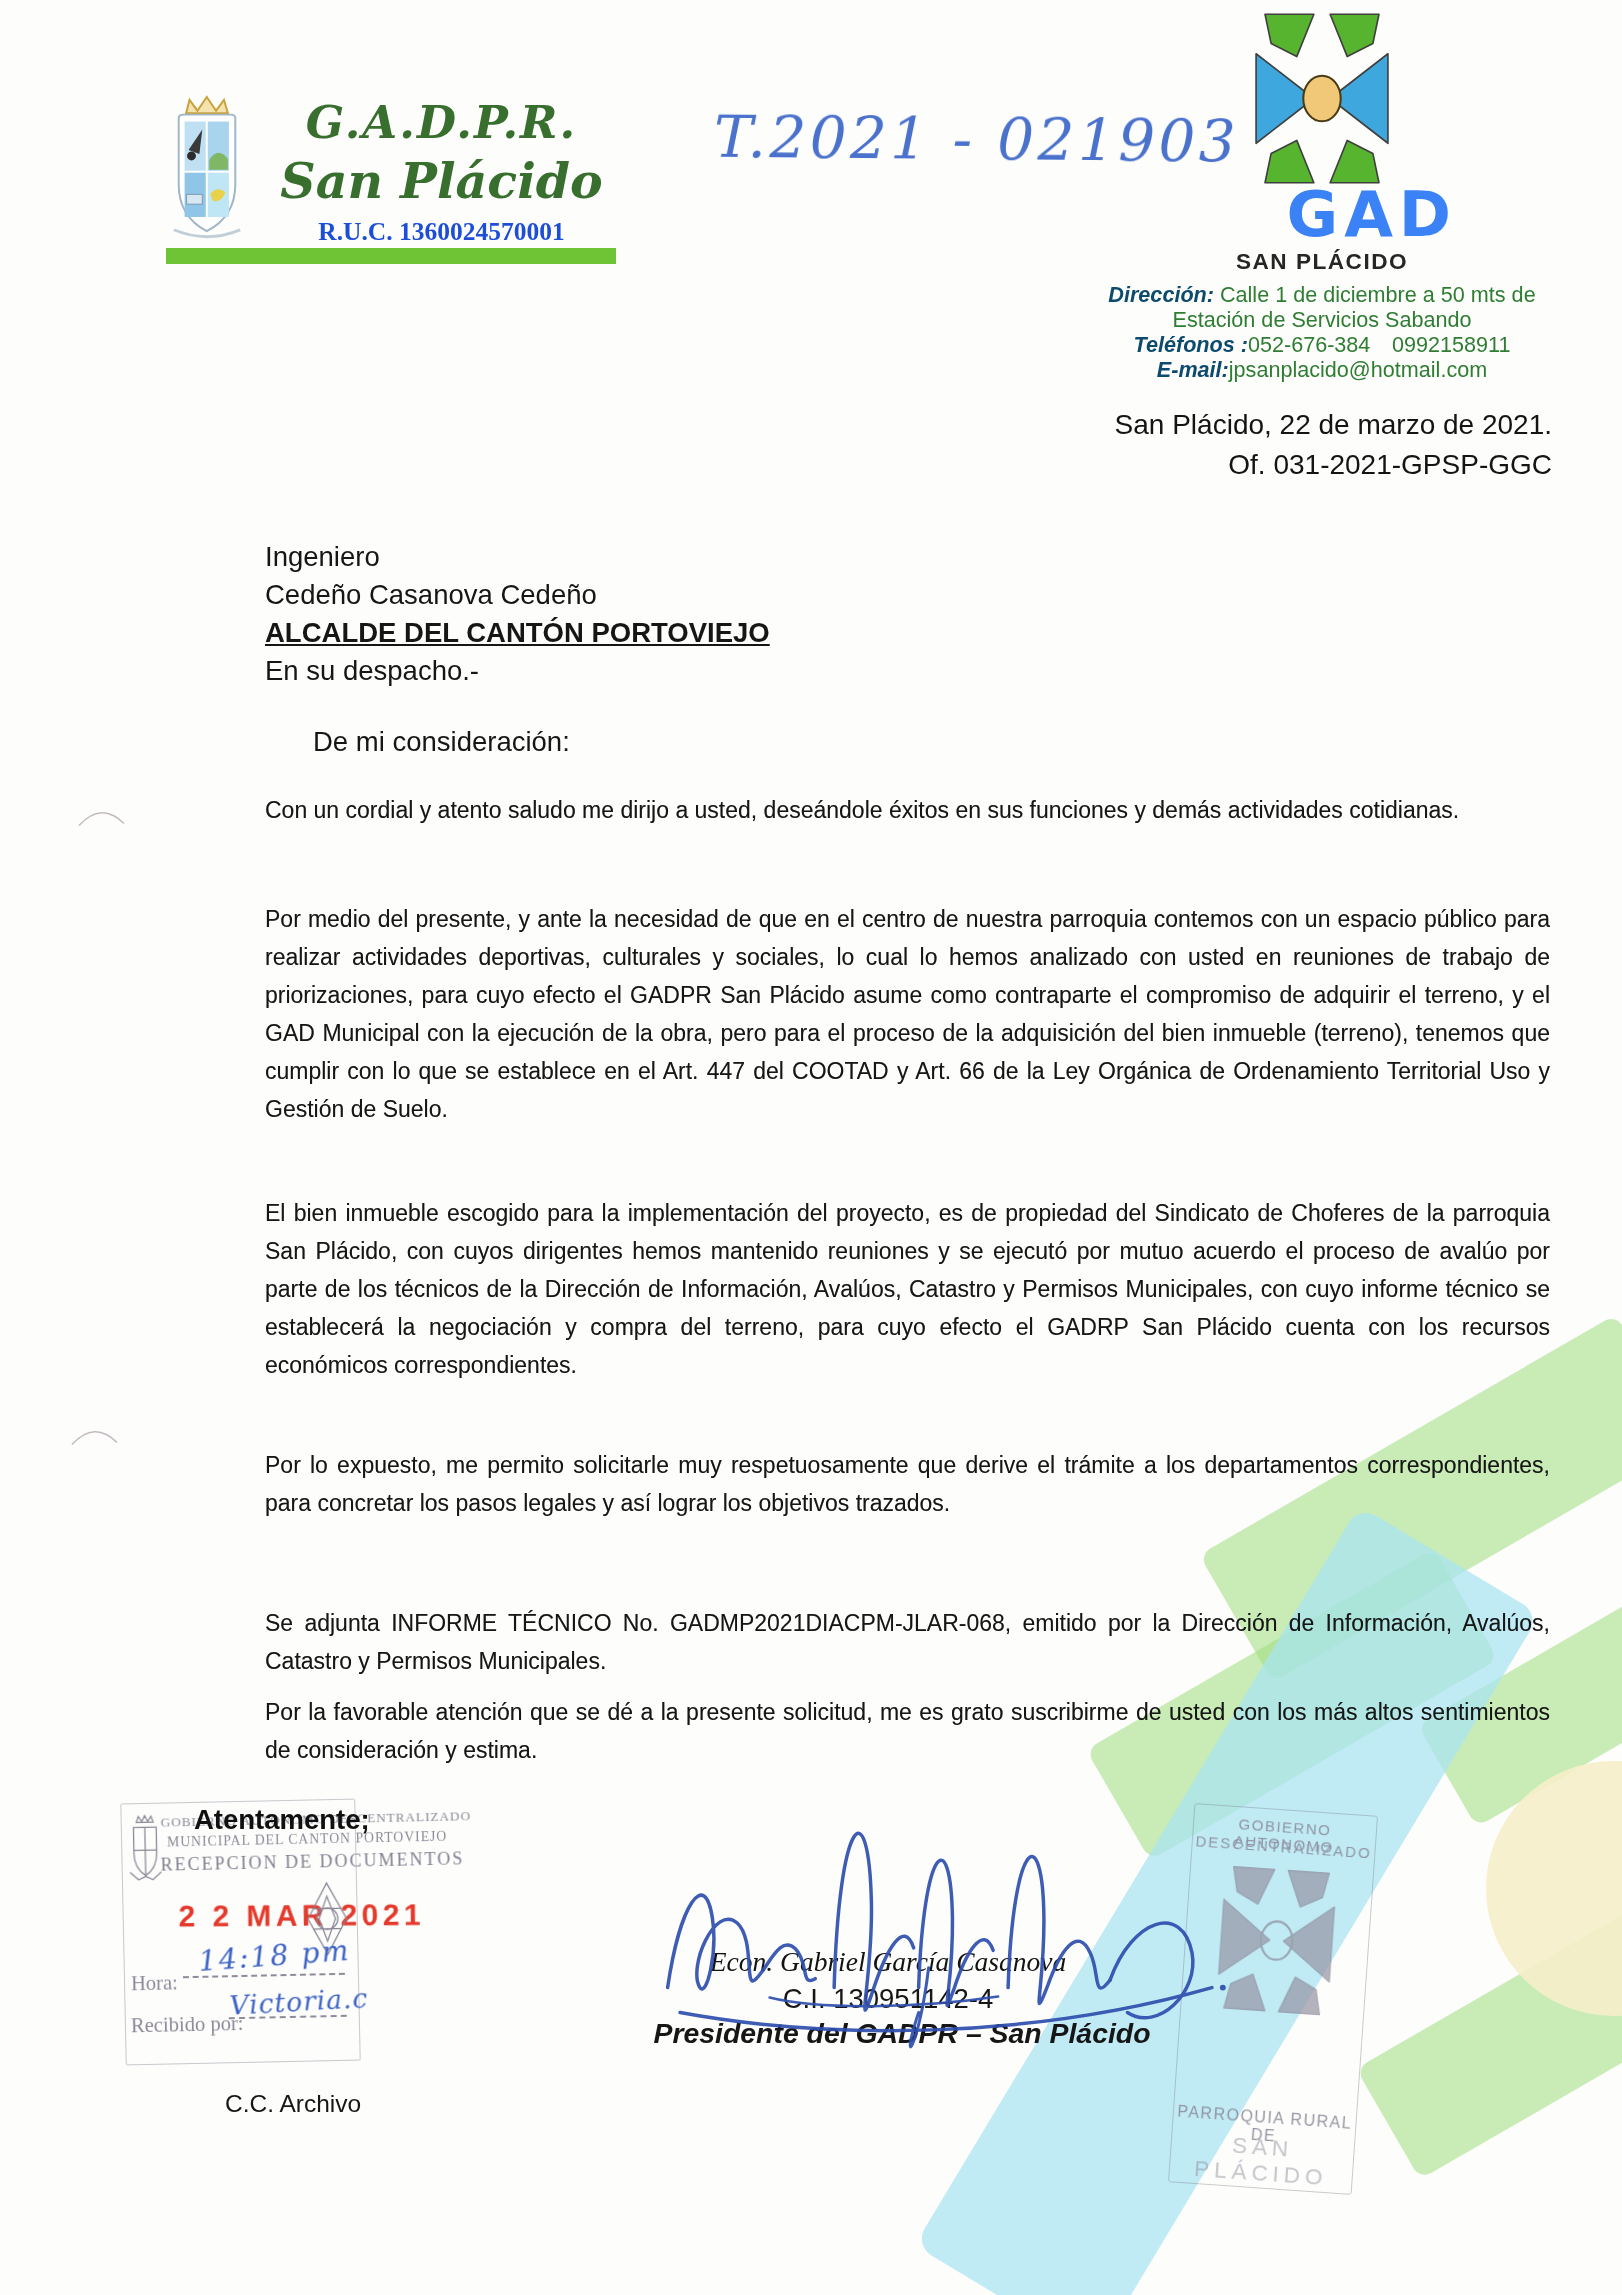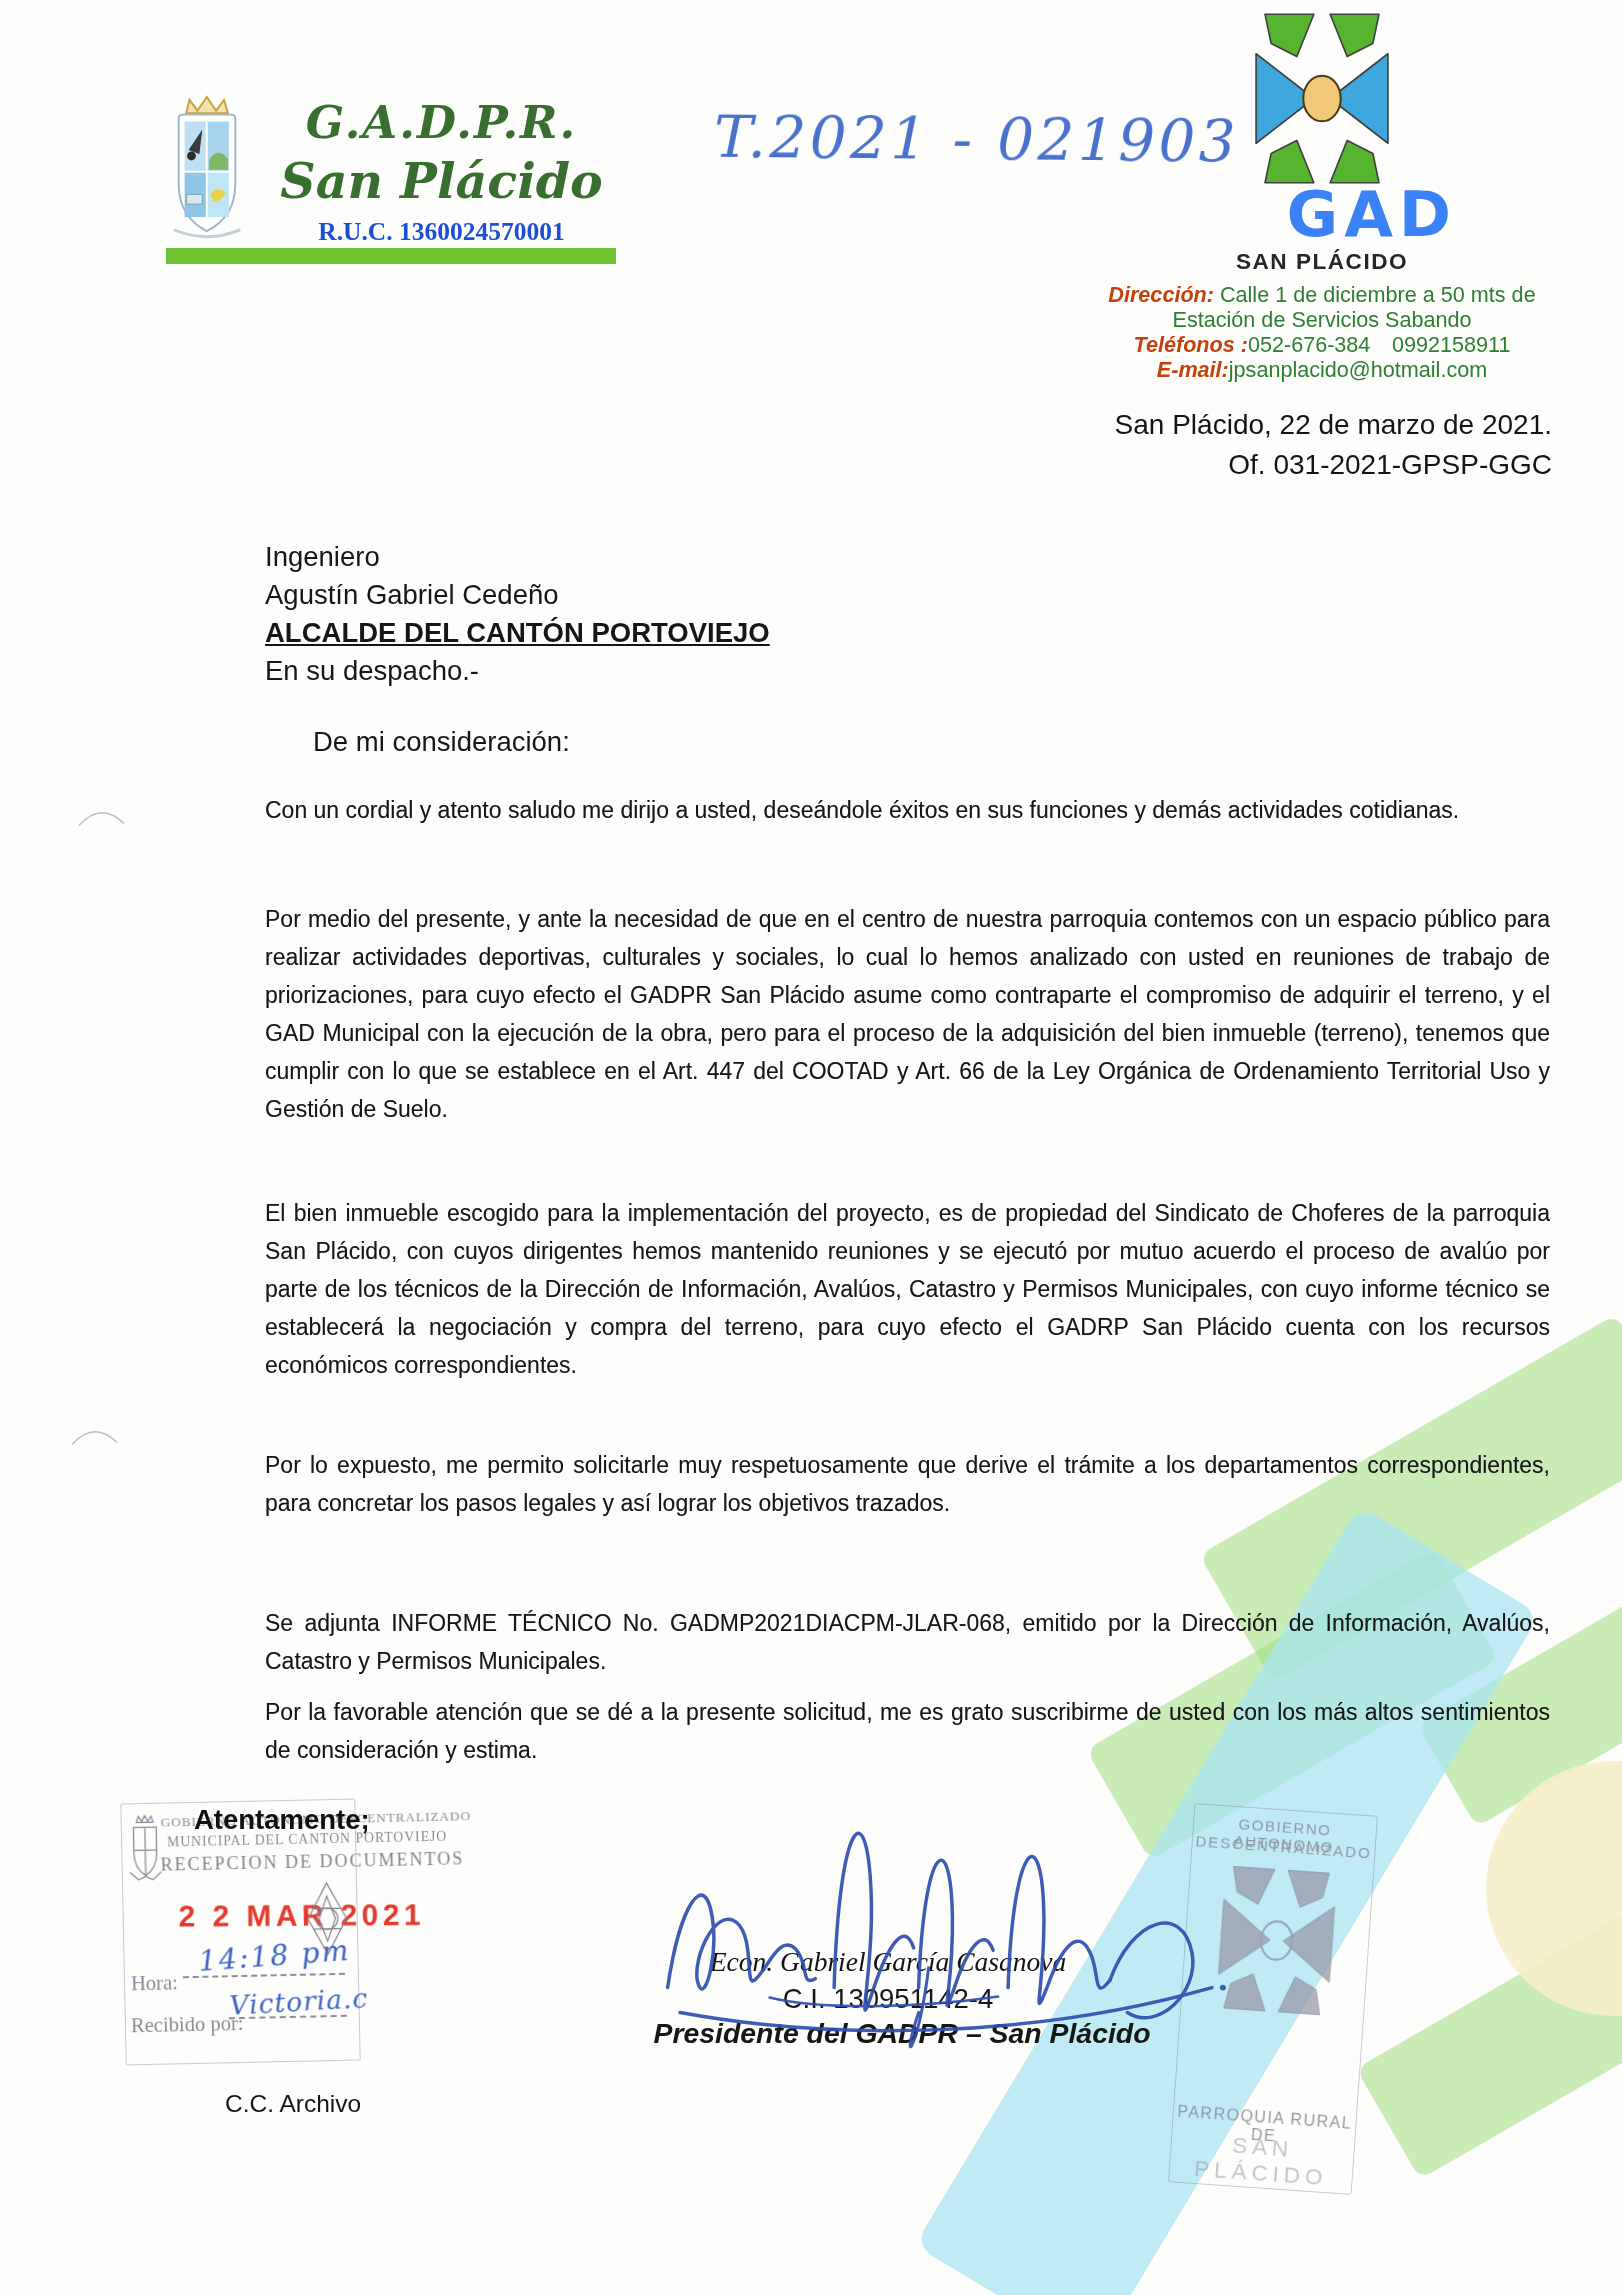--- a/index.html
+++ b/index.html
@@ -31,21 +31,21 @@
     font-family:"DejaVu Serif",serif;font-style:italic;font-size:58px;
     color:#4a72cc;letter-spacing:3.4px;transform:rotate(0.5deg);filter:blur(0.2px);}
   
   .pinwheel{position:absolute;left:1237px;top:10.8px;width:170px;height:175px;z-index:2;}
   .gad-brand{position:absolute;left:1187px;top:178px;width:270px;text-align:right;z-index:2;
     font-size:63px;font-weight:700;letter-spacing:5.9px;color:#3b82f6;font-family:"DejaVu Sans",sans-serif;}
   .gad-sub{position:absolute;left:1187px;top:249px;width:270px;text-align:center;z-index:2;
     font-size:22.6px;font-weight:bold;letter-spacing:1.5px;color:#262626;}
   .contact{position:absolute;left:1106px;top:282px;width:432px;text-align:center;z-index:2;
     font-size:21.6px;line-height:25px;color:#2f7d33;}
-  .contact .lbl{font-weight:bold;font-style:italic;color:#c2410c;}
+  .contact .lbl{font-weight:bold;font-style:italic;color:#0c4a6e;}
   .contact .ph2{display:inline-block;margin-left:21.6px;}
   
   .dateline{position:absolute;left:932px;top:405px;width:620px;text-align:right;z-index:2;
     font-size:28px;line-height:40px;color:#141414;}
   .recipient{position:absolute;left:265px;top:538px;width:981px;z-index:2;font-size:27.5px;line-height:38px;}
   .recipient .bold{font-weight:bold;text-decoration:underline;}
   .salutation{position:absolute;left:265px;top:726px;z-index:2;font-size:27.5px;margin-left:48px;}
   .para{position:absolute;left:265px;width:1285px;z-index:2;font-size:23px;line-height:38px;
     text-align:justify;margin:0;text-shadow:0 0 0.5px rgba(0,0,0,0.3);}
   .p1{top:791px;} .p2{top:900px;} .p3{top:1194px;} .p4{top:1446px;} .p5{top:1588px;margin-top:16px;} .p6:{}
@@ -154,21 +154,21 @@
     </div>
   </div>
 
   <div class="dateline">
     <div>San Plácido, 22 de marzo de 2021.</div>
     <div>Of. 031-2021-GPSP-GGC</div>
   </div>
 
   <div class="recipient">
     <div>Ingeniero</div>
-    <div>Agustín Gabriel Cedeño</div>
+    <div>Cedeño Casanova Cedeño</div>
     <div class="bold">ALCALDE DEL CANTÓN PORTOVIEJO</div>
     <div>En su despacho.-</div>
   </div>
 
   <div class="salutation">De mi consideración:</div>
 
   <p class="para p1">Con un cordial y atento saludo me dirijo a usted, deseándole éxitos en sus funciones y demás actividades cotidianas.</p>
   <p class="para p2">Por medio del presente, y ante la necesidad de que en el centro de nuestra parroquia contemos con un espacio público para realizar actividades deportivas, culturales y sociales, lo cual lo hemos analizado con usted en reuniones de trabajo de priorizaciones, para cuyo efecto el GADPR San Plácido asume como contraparte el compromiso de adquirir el terreno, y el GAD Municipal con la ejecución de la obra, pero para el proceso de la adquisición del bien inmueble (terreno), tenemos que cumplir con lo que se establece en el Art. 447 del COOTAD y Art. 66 de la Ley Orgánica de Ordenamiento Territorial Uso y Gestión de Suelo.</p>
   <p class="para p3">El bien inmueble escogido para la implementación del proyecto, es de propiedad del Sindicato de Choferes de la parroquia San Plácido, con cuyos dirigentes hemos mantenido reuniones y se ejecutó por mutuo acuerdo el proceso de avalúo por parte de los técnicos de la Dirección de Información, Avalúos, Catastro y Permisos Municipales, con cuyo informe técnico se establecerá la negociación y compra del terreno, para cuyo efecto el GADRP San Plácido cuenta con los recursos económicos correspondientes.</p>
   <p class="para p4">Por lo expuesto, me permito solicitarle muy respetuosamente que derive el trámite a los departamentos correspondientes, para concretar los pasos legales y así lograr los objetivos trazados.</p>

